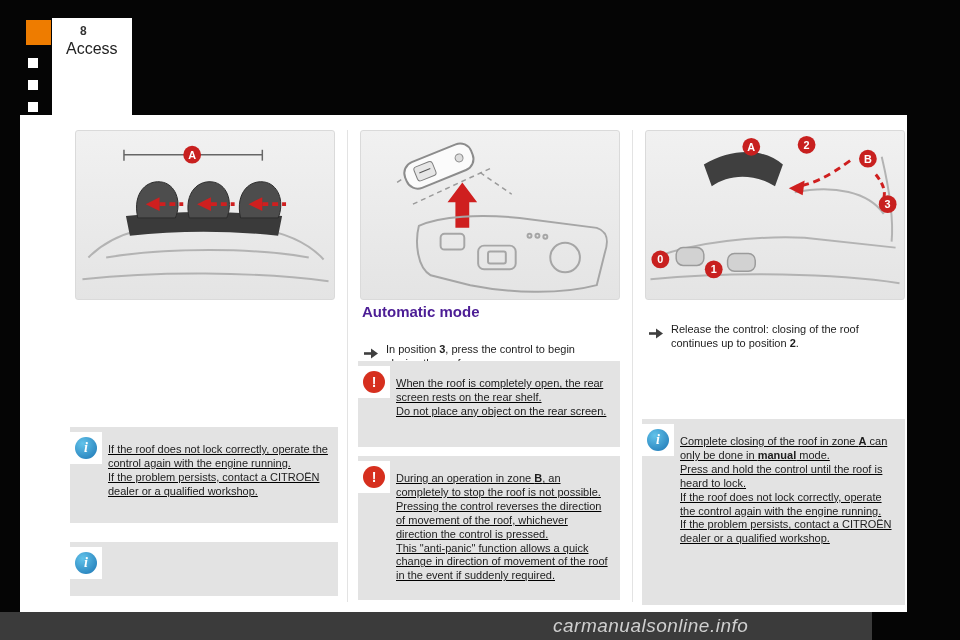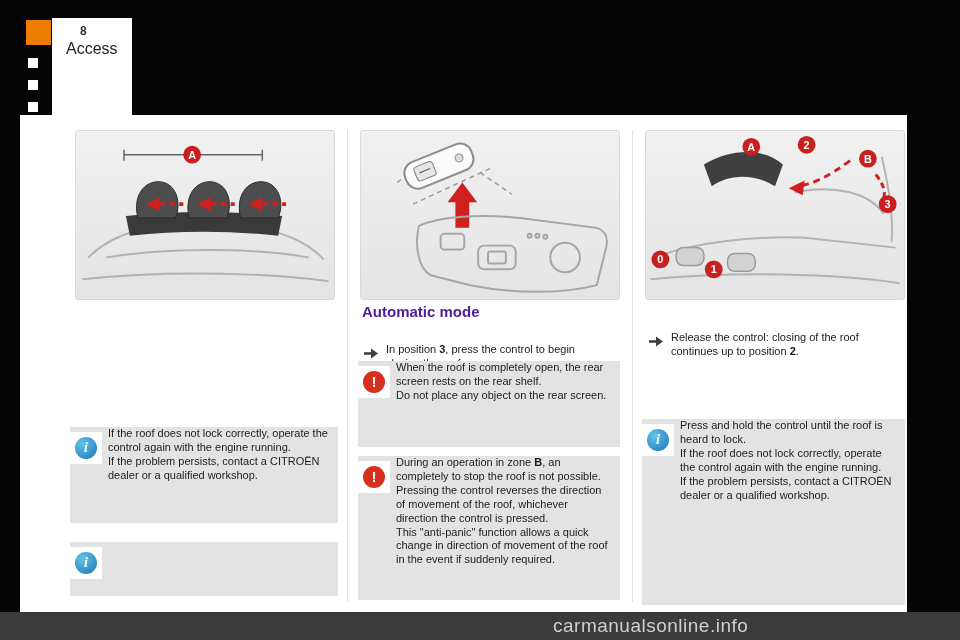--- a/index.html
+++ b/index.html
@@ -23,23 +23,23 @@
   .graybox{position:absolute;background:#e3e3e3;box-sizing:border-box;}
   .icon-cell{position:absolute;left:0;top:5px;width:32px;height:32px;background:#fff;
              display:flex;align-items:center;justify-content:center;}
   .info-badge{width:22px;height:22px;border-radius:50%;
               background:radial-gradient(circle at 35% 30%, #62c3ea, #1b74b3);
               color:#fff;display:flex;align-items:center;justify-content:center;
               font:italic bold 14px "Liberation Serif", serif;}
   .warn-badge{width:22px;height:22px;border-radius:50%;background:#d62f1e;
               color:#fff;display:flex;align-items:center;justify-content:center;
               font:bold 14px "Liberation Sans", sans-serif;}
-  .boxtxt{position:absolute;left:38px;top:0;right:8px;}
+  .boxtxt{position:absolute;left:38px;top:16px;right:8px;text-decoration:underline;}
   .boxtxt p{margin:0;font-size:11px;line-height:13.9px;color:#1c1c1c;}
-  .footer{position:absolute;left:0;top:612px;width:960px;height:28px;background:#3b3b3b;}
+  .footer{position:absolute;left:0;top:612px;width:872px;height:28px;background:#3b3b3b;font-style:italic;}
   .footer span{position:absolute;left:553px;top:3px;font-size:19px;color:#cfcfcf;letter-spacing:0.5px;}
   svg text{font-family:"Liberation Sans", sans-serif;}
 </style>
 </head>
 <body>
 
 <div class="stage">
 
   <div class="chapter-patch"></div>
   <div class="orange-square"></div>
@@ -190,35 +190,36 @@
       <div class="icon-cell">
         <span class="warn-badge">!</span>
       </div>
       <div class="boxtxt">
         <p><span>During an operation in zone </span><b>B</b><span>, an completely to stop the roof is not possible.</span></p>
         <p>Pressing the control reverses the direction of movement of the roof, whichever direction the control is pressed.</p>
         <p>This "anti-panic" function allows a quick change in direction of movement of the roof in the event if suddenly required.</p>
       </div>
     </div>
 
-    <div class="bullet" style="left:629px;top:216px;width:252px">
+    <div class="bullet" style="left:629px;top:208px;width:252px">
       <span class="ar">
         <svg width="15" height="11" viewBox="0 0 15 11">
             <path d="M0,5.5 h9" stroke="#3f3f3f" stroke-width="2.6"></path>
             <path d="M7,0.5 L14,5.5 L7,10.5 Z" fill="#3f3f3f"></path>
           </svg>
       </span>
       <p><span>Release the control: closing of the roof continues up to position </span><b>2</b><span>.</span></p>
     </div>
 
     <div class="graybox" style="left:622px;top:304px;width:263px;height:186px">
       <div class="icon-cell">
         <span class="info-badge">i</span>
       </div>
       <div class="boxtxt">
+        <p><span>Complete closing of the roof in zone </span><b>A</b><span> can only be done in </span><b>manual</b><span> mode.</span></p>
         <p>Press and hold the control until the roof is heard to lock.</p>
         <p>If the roof does not lock correctly, operate the control again with the engine running.</p>
         <p>If the problem persists, contact a CITROËN dealer or a qualified workshop.</p>
       </div>
     </div>
 
   </div>
 
   <div class="footer">
     <span>carmanualsonline.info</span>

